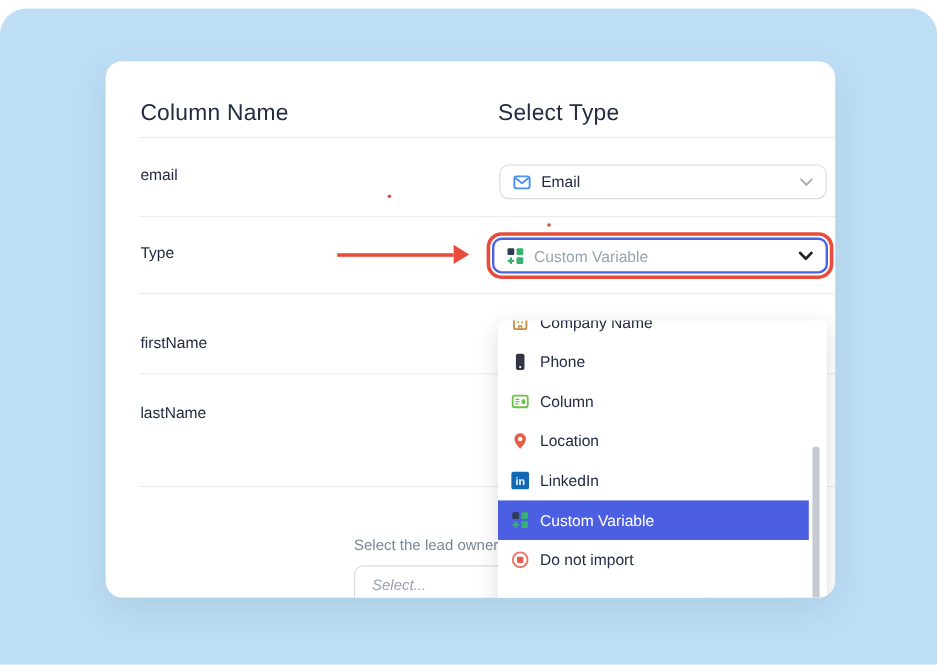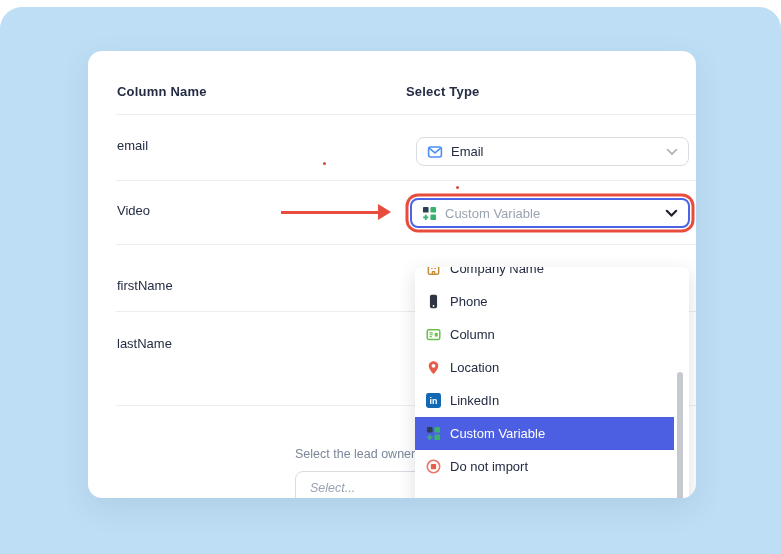--- a/index.html
+++ b/index.html
@@ -16,21 +16,21 @@
   *{box-sizing:border-box;margin:0;padding:0;}
   html,body{width:781px;height:554px;overflow:hidden;background:#ffffff;
     font-family:"Liberation Sans",sans-serif;}
   .stage{position:relative;width:781px;height:554px;}
   .blue-panel{position:absolute;left:0;top:7px;right:0;bottom:0;
     background:var(--panel-blue);border-radius:22px 22px 0 0;}
   .card{position:absolute;left:88px;top:51px;width:608px;height:447px;
     background:#fff;border-radius:14px;overflow:hidden;
     box-shadow:0 10px 30px rgba(40,70,110,.10);}
   .abs{position:absolute;}
-  .hdr{font-size:13px;font-weight:700;color:var(--text-dark);letter-spacing:.2px;}
+  .hdr{font-size:19px;font-weight:400;color:var(--text-dark);letter-spacing:.2px;}
   .rowlabel{font-size:13px;font-weight:500;color:var(--text-dark);}
   .divider{position:absolute;left:28px;right:0;height:1px;background:var(--divider);}
   .select-box{position:absolute;display:flex;align-items:center;
     background:#fff;border:1px solid var(--border-gray);border-radius:8px;
     padding:0 10px;font-size:13px;color:var(--text-dark);cursor:pointer;}
   .select-box .val{margin-left:8px;font-weight:500;}
   .select-box .chev{margin-left:auto;display:flex;align-items:center;}
   .focus-select{border:2px solid var(--focus-border);
     box-shadow:0 0 0 1.5px #ffffff,0 0 0 4.5px var(--annotation-red);
     z-index:7;}
@@ -62,41 +62,41 @@
 </style>
 </head>
 <body>
 
 <div class="stage">
   <div class="blue-panel"></div>
 
   <div class="card">
 
     <div class="abs hdr" style="left:29px;top:33px;">Column Name</div>
-    <div class="abs hdr" style="left:318px;top:33px;">Select Type</div>
+    <div class="abs hdr" style="left:327px;top:33px;">Select Type</div>
     <div class="divider" style="top:63px;"></div>
 
     <div class="abs rowlabel" style="left:29px;top:87px;">email</div>
     <div class="select-box" style="left:328px;top:86px;width:273px;height:29px;">
       <span class="item-icon">
         <svg width="16" height="16" viewBox="0 0 16 16">
           <rect x="1.6" y="3" width="12.8" height="10" rx="2" fill="none" stroke="#4a90f5" stroke-width="1.6"></rect>
           <path d="M2.8 4.6 L8 8.8 L13.2 4.6" fill="none" stroke="#4a90f5" stroke-width="1.6" stroke-linecap="round" stroke-linejoin="round"></path>
         </svg>
       </span>
       <span class="val">Email</span>
       <span class="chev">
         <svg width="12" height="8" viewBox="0 0 12 8">
           <path d="M1.5 1.5 L6 6 L10.5 1.5" fill="none" stroke="#a7aeb9" stroke-width="1.6" stroke-linecap="round"></path>
         </svg>
       </span>
     </div>
     <div class="divider" style="top:129px;"></div>
 
-    <div class="abs rowlabel" style="left:29px;top:152px;">Video</div>
+    <div class="abs rowlabel" style="left:29px;top:152px;">Type</div>
     <div class="arrow-line" style="left:193px;top:160px;width:97px;"></div>
     <div class="arrow-head" style="left:290px;top:153px;"></div>
 
     <div class="select-box focus-select" style="left:322px;top:147px;width:280px;height:30px;">
       <span class="item-icon">
         <svg width="15" height="15" viewBox="0 0 16 16">
           <rect x="1" y="1" width="6" height="6" rx="1" fill="#2e3d51"></rect>
           <rect x="9" y="1" width="6" height="6" rx="1" fill="#36b16e"></rect>
           <rect x="9" y="9" width="6" height="6" rx="1" fill="#36b16e"></rect>
           <path d="M4 9.2 V15 M1.2 12.1 H6.8" stroke="#36b16e" stroke-width="2"></path>

